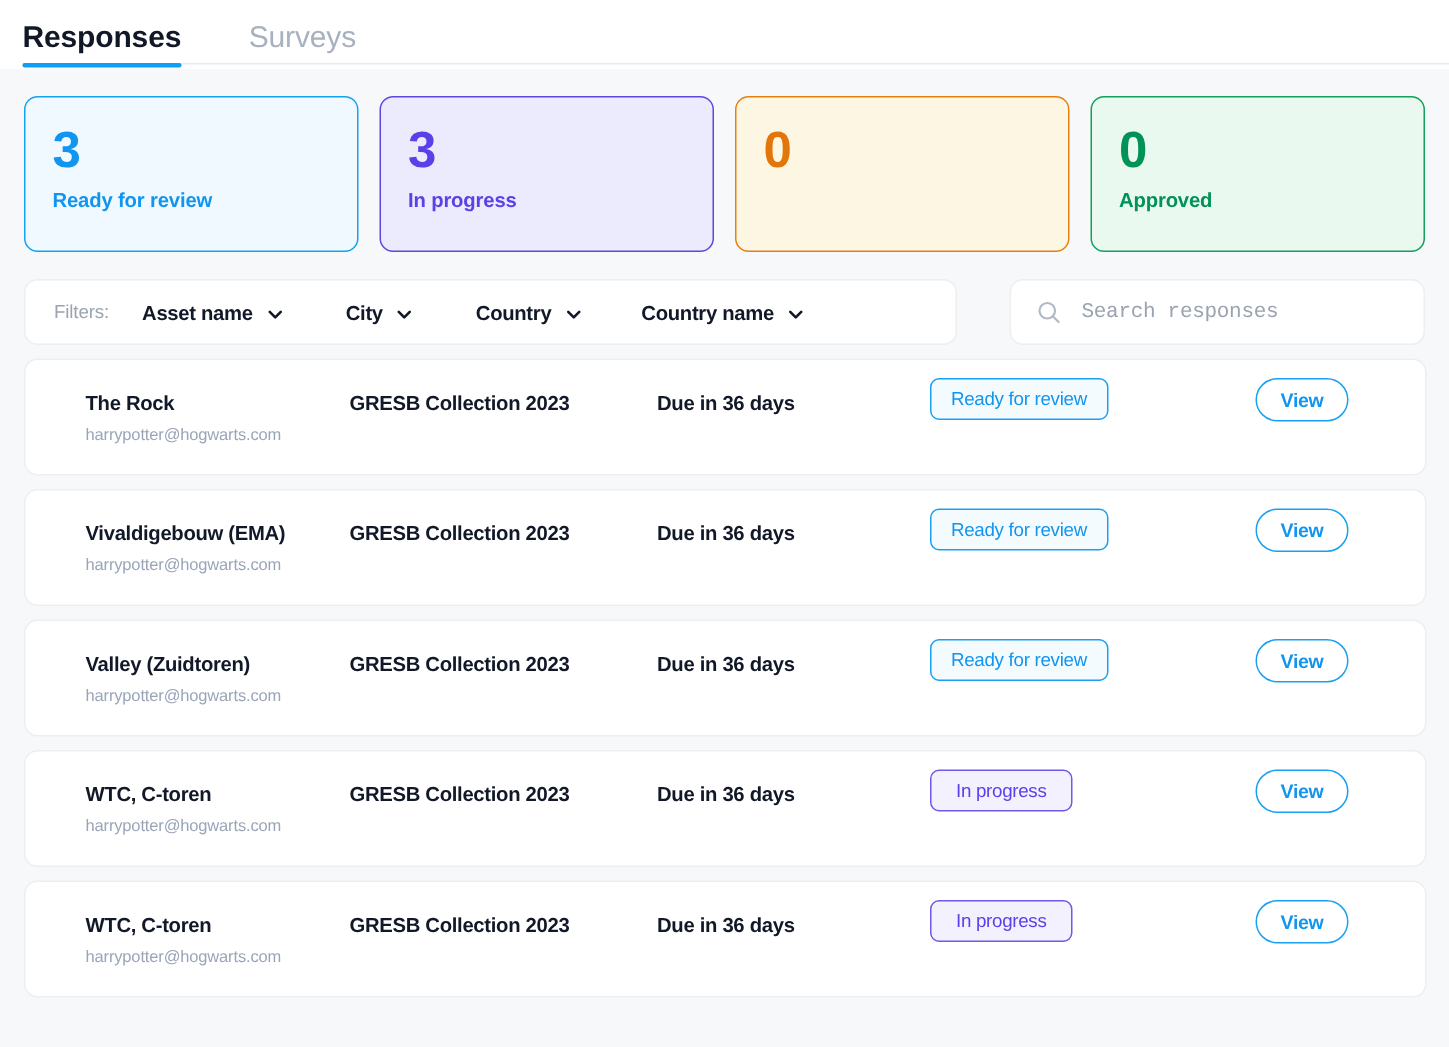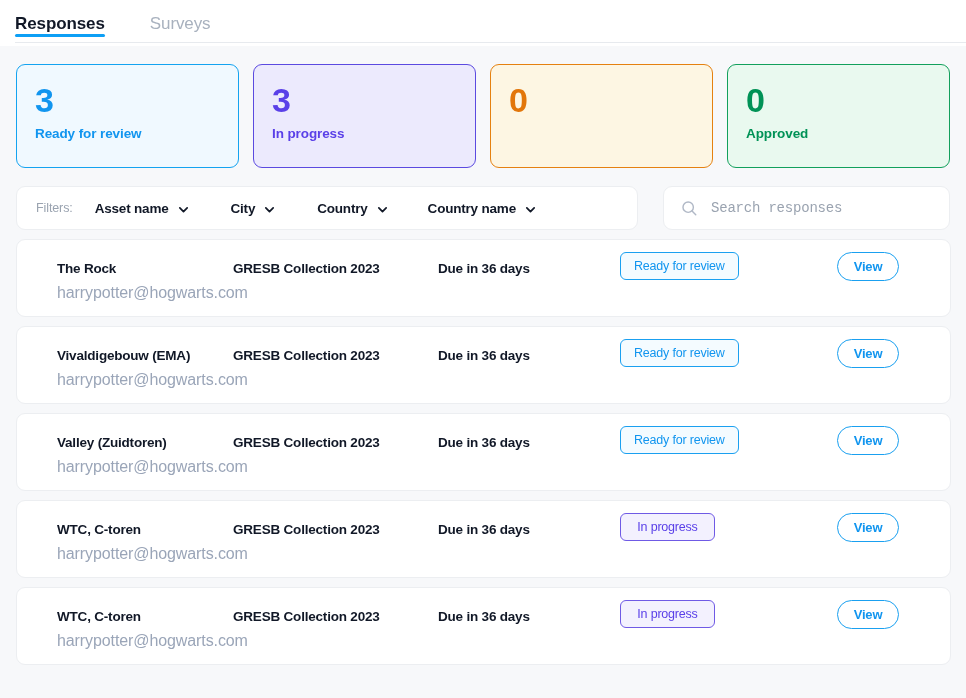--- a/index.html
+++ b/index.html
@@ -27,23 +27,23 @@
   .tabbar-rule {
     position: absolute;
     left: 15px;
     right: 0;
     bottom: 3px;
     height: 1px;
     background: #e7eaee;
   }
   .tab {
     position: relative;
-    font-size: 17px;
+    font-size: 20px;
     letter-spacing: -0.1px;
-    padding: 14px 0 3px 0;
+    padding: 14px 0 8px 0;
     margin-right: 45px;
     cursor: pointer;
     white-space: nowrap;
     z-index: 2;
   }
   .tab.active {
     color: #111827;
     font-weight: 700;
   }
   .tab.inactive {
@@ -90,21 +90,21 @@
   }
   .c-blue   { background: #f0f9ff; border-color: #14a3f0; color: #1195ef; }
   .c-purple { background: #eceafd; border-color: #5b4ae0; color: #5a40e8; }
   .c-orange { background: #fdf6e3; border-color: #e58110; color: #e2760a; }
   .c-green  { background: #e9f9ef; border-color: #12a05c; color: #009256; }
 
   
   .filterrow {
     display: flex;
     padding: 18px 16px 0 16px;
-    gap: 25px;
+    gap: 35px;
   }
   .filters-box {
     width: 622px;
     height: 44px;
     background: #ffffff;
     border: 1px solid #eceef1;
     border-radius: 9px;
     box-sizing: border-box;
     display: flex;
     align-items: center;
@@ -183,21 +183,21 @@
     font-size: 13.5px;
     font-weight: 700;
     color: #111827;
     letter-spacing: -0.2px;
     white-space: nowrap;
   }
   .c-name  { left: 40px;  top: 21px; }
   .c-email {
     left: 40px;
     top: 44px;
-    font-size: 16px;
+    font-size: 11px;
     font-weight: 400;
     color: #9aa5b8;
     letter-spacing: -0.1px;
     text-align: right;
   }
   .c-survey { left: 216px; top: 21px; }
   .c-due    { left: 421px; top: 21px; }
 
   .badge {
     position: absolute;

